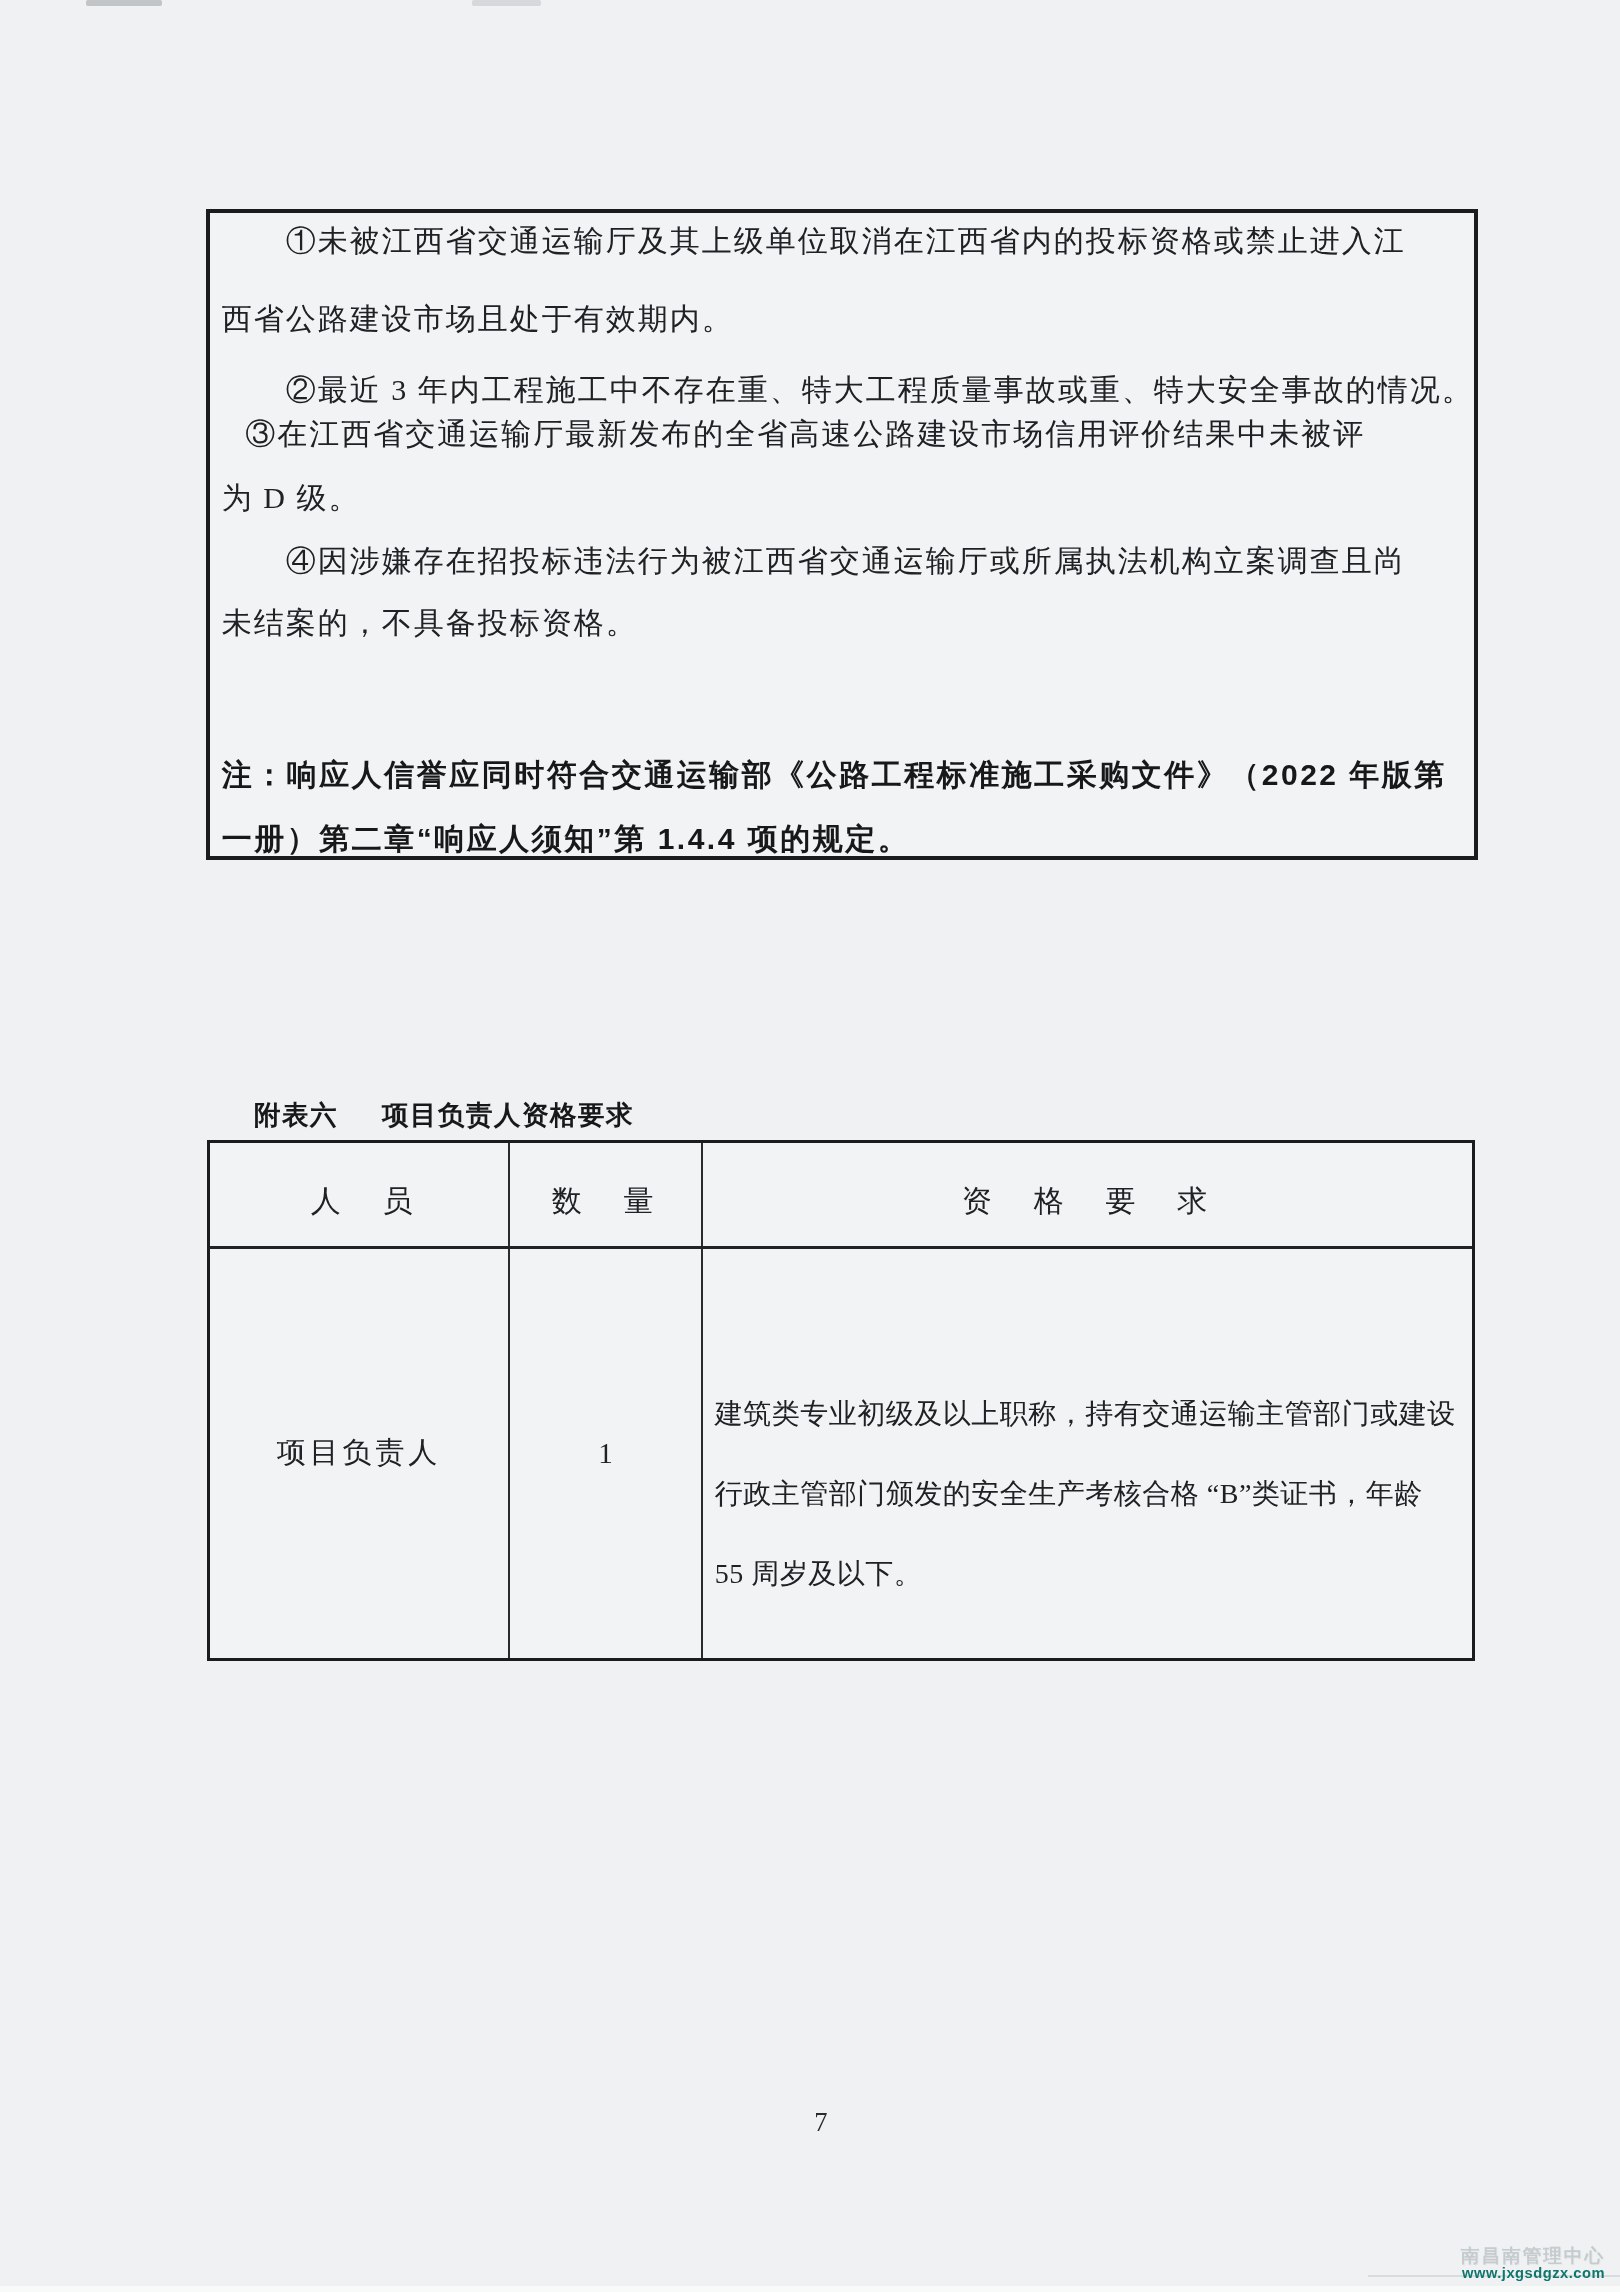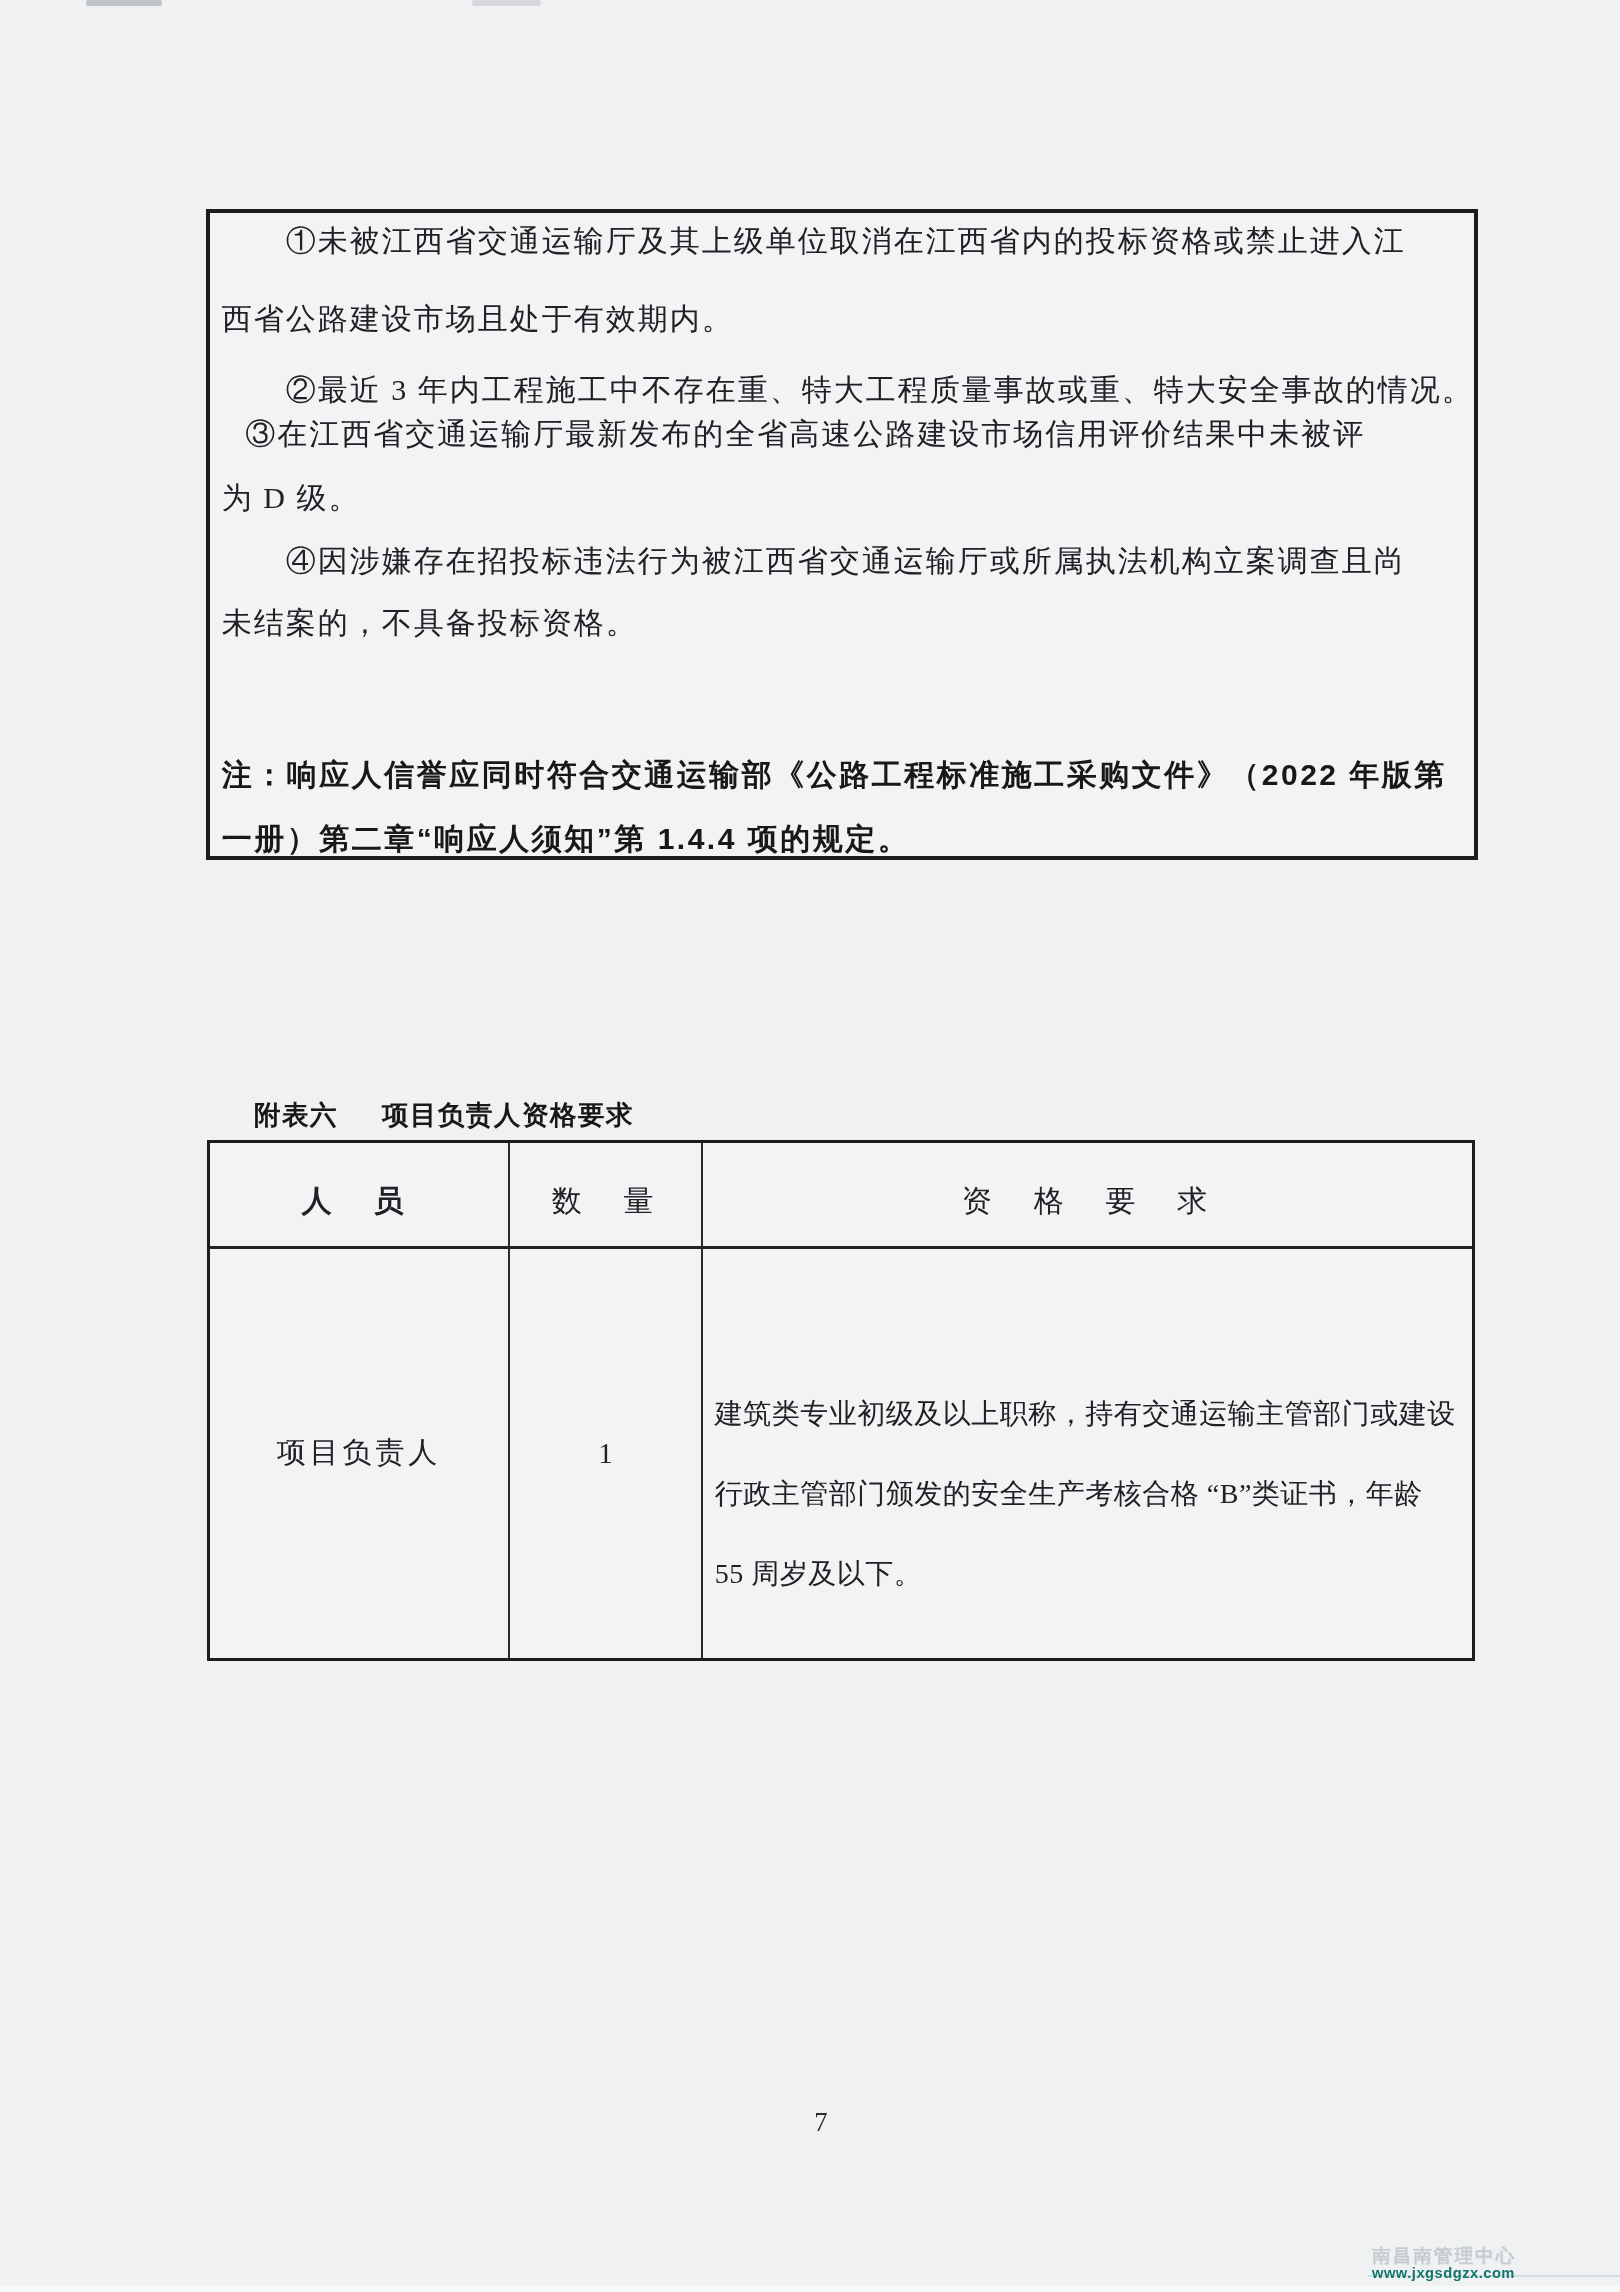--- a/index.html
+++ b/index.html
@@ -43,42 +43,42 @@
   .req-table{
     position:absolute;left:207px;top:1140px;width:1268px;height:521px;
     border:3.9px solid #1b1c1e;box-sizing:border-box;background:#f1f3f4;
   }
   .vline{position:absolute;top:0;bottom:0;width:2px;background:#2a2b2d;}
   .vline1{left:298px;}
   .vline2{left:491px;}
   .hsep{position:absolute;left:0;right:0;top:103px;height:2.9px;background:#222325;}
   .cell{position:absolute;box-sizing:border-box;display:flex;align-items:center;justify-content:center;}
   .hcell{top:0;height:103px;font-size:30px;letter-spacing:5.9px;padding-top:13.7px;}
-  .hc1{left:7px;width:277px;font-weight:bold;}
+  .hc1{left:16px;width:277px;}
   .hc2{left:300px;width:191px;}
   .hc3{left:493px;right:0;}
   .bcell{top:106px;height:408px;}
   .bc1{left:0;width:298px;font-size:29px;letter-spacing:3.9px;}
   .bc2{left:300px;width:191px;font-size:29px;}
   .bc3{
     left:493px;right:0;display:block;
     padding:125px 13.7px 0 11.8px;
   }
   .req-line{
     font-size:28px;letter-spacing:0.5px;line-height:80px;white-space:nowrap;
   }
 
   
   .page-number{
     position:absolute;left:0;top:2107px;width:1620px;text-align:center;
     font-size:26.5px;color:#2a2b2d;padding-left:21.6px;box-sizing:border-box;
   }
   .fold-line{position:absolute;left:1368px;top:2275px;width:252px;height:2px;background:#d7dcdf;}
   .watermark{
-    position:absolute;left:1372px;top:2246px;width:233px;text-align:left;line-height:1.05;
+    position:absolute;left:1372px;top:2246px;width:233px;text-align:right;line-height:1.05;
     font-family:"Liberation Sans","DejaVu Sans",sans-serif;
   }
   .wm-title{
     font-size:18.6px;font-weight:700;color:#c6cbce;letter-spacing:2px;
     text-shadow:1px 1px 0 #e8ebec;
   }
   .wm-url{font-size:14.7px;font-weight:700;color:#0f766e;letter-spacing:0.5px;}
   .bottom-strip{position:absolute;left:0;bottom:0;width:1620px;height:6.9px;background:#f8fafa;}
 </style>
 </head>

